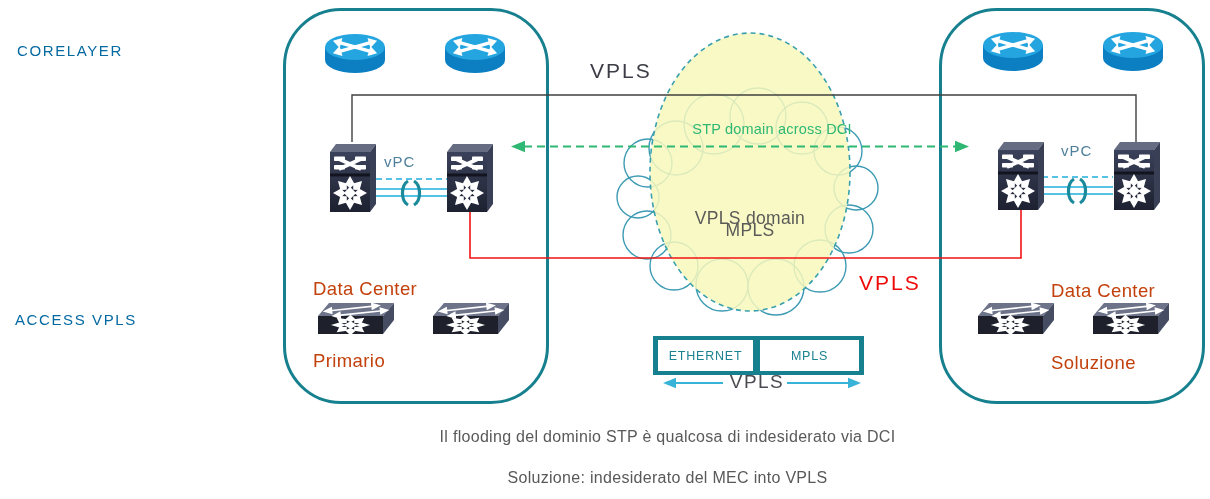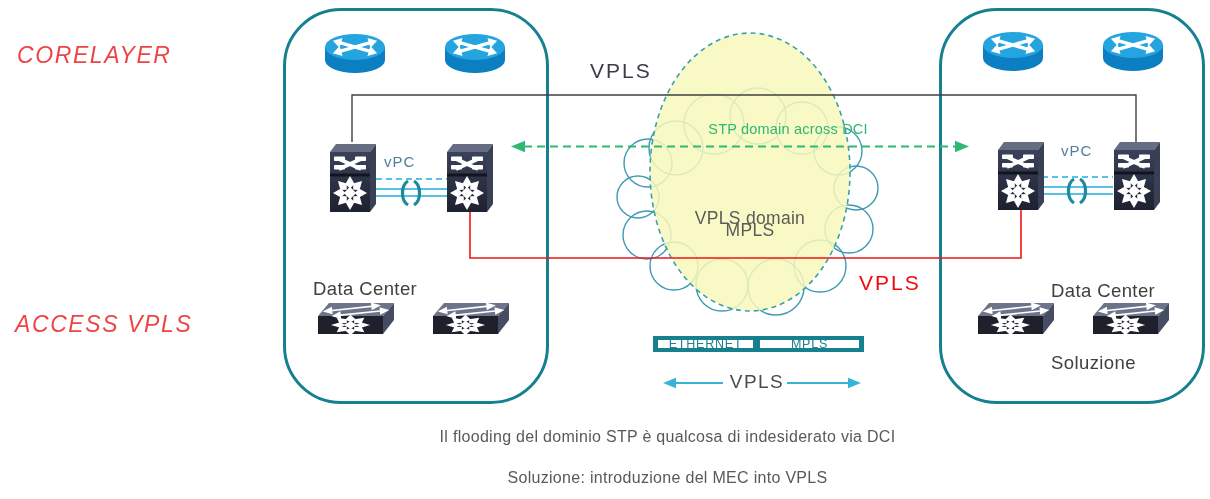--- a/index.html
+++ b/index.html
@@ -1,38 +1,38 @@
 <!DOCTYPE html>
 <html><head>
 <meta charset="utf-8">
 <style>
   html,body{margin:0;padding:0;background:#ffffff;}
   .canvas{
     position:relative;width:1210px;height:499px;background:#ffffff;overflow:hidden;
     font-family:"Liberation Sans", sans-serif;
   }
   .lbl{position:absolute;white-space:pre;color:#57575f;}
-  .layer-label{font-size:23px;letter-spacing:1.6px;color:#ef4444;font-style:italic;}
+  .layer-label{font-size:15px;letter-spacing:1.6px;color:#0369a1;}
   .dc-box{
     position:absolute;top:8px;width:266px;height:396px;box-sizing:border-box;
     border:3.5px solid #17808f;border-radius:58px;background:transparent;
   }
   .dc-left{left:283px;}
   .dc-right{left:939px;}
   svg.overlay{position:absolute;left:0;top:0;z-index:2;pointer-events:none;}
   .dc-box{z-index:1;}
   .lbl{z-index:3;}
   .vpls-top{font-size:21px;letter-spacing:2px;color:#3c3c46;}
   .vpc{font-size:15px;letter-spacing:1px;color:#4e7f9b;}
-  .dc-name{font-size:18.5px;line-height:1.3;color:#404040;letter-spacing:0.4px;}
+  .dc-name{font-size:18.5px;line-height:1.3;color:#c2410c;letter-spacing:0.4px;}
   .stp-note{width:220px;text-align:center;font-size:14.5px;color:#2eb873;letter-spacing:0.2px;}
   .cloud-text{width:220px;text-align:center;font-size:17.5px;line-height:1.32;color:#5a5a58;letter-spacing:0.3px;}
   .vpls-red{font-size:21px;letter-spacing:2px;color:#ef0a0a;}
   .encap{
-    position:absolute;left:653px;top:336px;width:211px;height:16px;z-index:3;
+    position:absolute;left:653px;top:336px;width:211px;height:39px;z-index:3;
     background:#17808f;display:flex;gap:7px;padding:4px 5px;box-sizing:border-box;
   }
   .encap .cell{
     background:#ffffff;color:#1a8291;font-size:12.5px;letter-spacing:0.8px;
     display:flex;align-items:center;justify-content:center;flex:1;
   }
   .vpls-bottom{width:64px;text-align:center;font-size:19px;color:#4a4a52;letter-spacing:1.5px;}
   .note{position:absolute;left:367px;width:601px;text-align:center;font-size:16px;color:#595959;letter-spacing:0.3px;z-index:3;}
 </style>
 </head>
@@ -177,38 +177,39 @@
     <use href="#sym-aswitch" x="1093" y="303" width="76" height="34"></use>
   </svg>
 
   <div class="lbl vpls-top" style="left:590px;top:59px;">VPLS</div>
 
   <div class="lbl vpc" style="left:384px;top:153px;">vPC</div>
   <div class="lbl vpc" style="left:1061px;top:142px;">vPC</div>
 
   <div class="lbl dc-name" style="left:313px;top:229px;">
     <div>Data Center</div>
+    <div>Primario</div>
   </div>
   <div class="lbl dc-name" style="left:1051px;top:231px;">
     <div>Data Center</div>
     <div>Soluzione</div>
   </div>
 
-  <div class="lbl stp-note" style="left:678px;top:121px;">STP domain across DCI</div>
+  <div class="lbl stp-note" style="left:662px;top:121px;">STP domain across DCI</div>
 
   <div class="lbl cloud-text" style="left:640px;top:161px;">
     <div>VPLS domain</div>
   </div>
   <div class="lbl cloud-text" style="left:640px;top:219px;">MPLS</div>
 
   <div class="lbl vpls-red" style="left:859px;top:271px;">VPLS</div>
 
   <div class="encap">
     <div class="cell" style="flex:0.96;">ETHERNET</div>
     <div class="cell">MPLS</div>
   </div>
 
   <div class="lbl vpls-bottom" style="left:725px;top:371px;">VPLS</div>
 
   <div class="note" style="top:428px;">Il flooding del dominio STP è qualcosa di indesiderato via DCI</div>
-  <div class="note" style="top:469px;">Soluzione: introduzione del MEC into VPLS</div>
+  <div class="note" style="top:469px;">Soluzione: indesiderato del MEC into VPLS</div>
 
 </div>
 
 </body></html>

